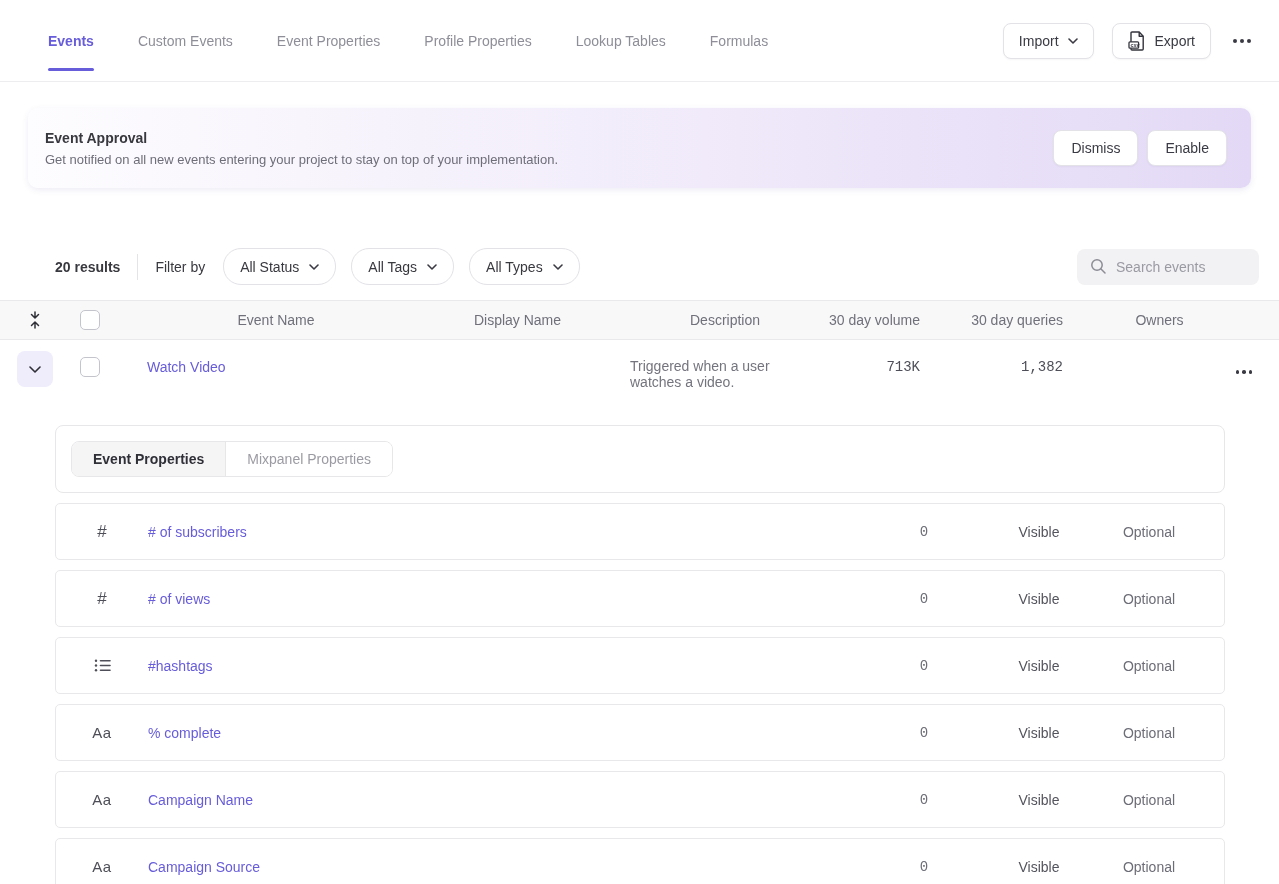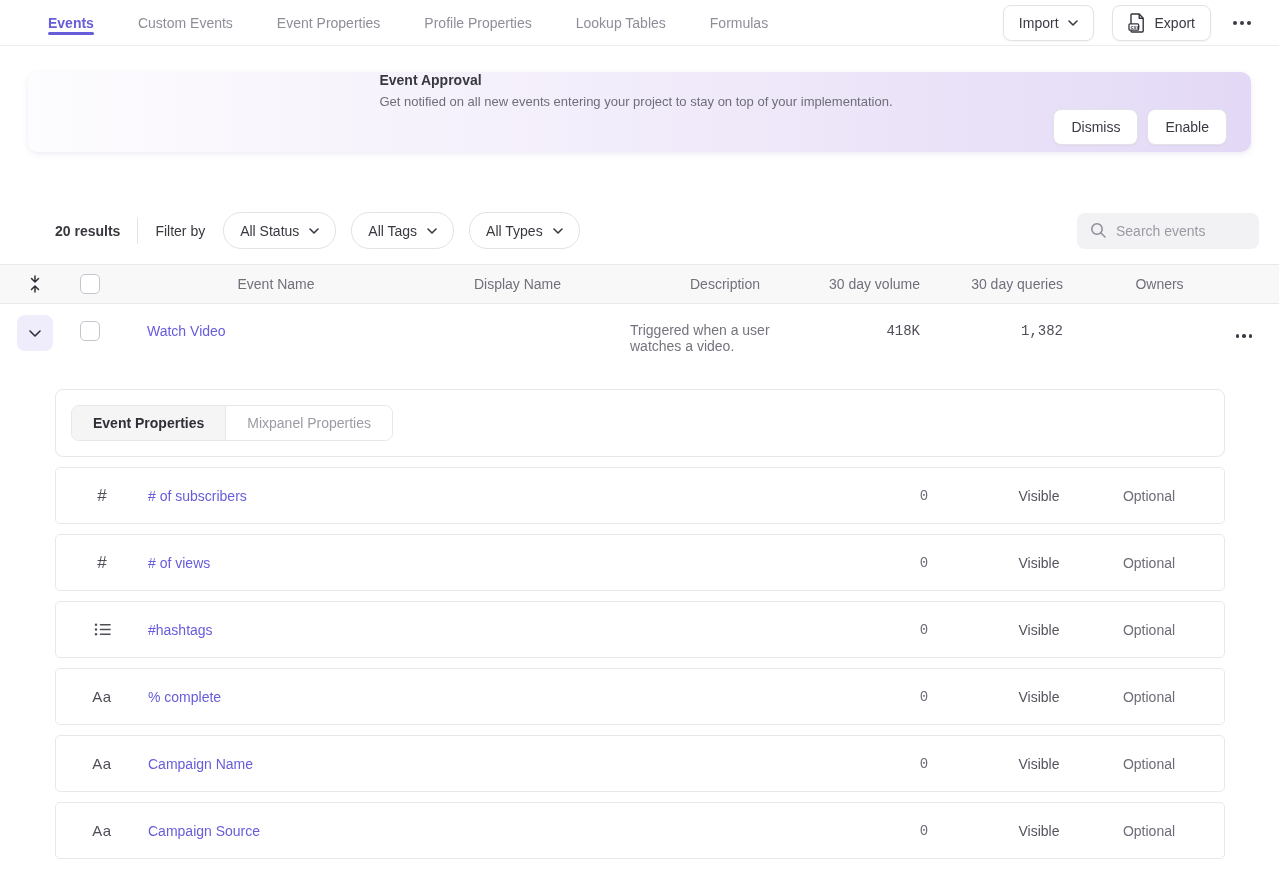--- a/index.html
+++ b/index.html
@@ -3,21 +3,21 @@
 <meta charset="utf-8">
 <style>
   * { margin:0; padding:0; box-sizing:border-box; }
   html,body { background:#fff; }
   .page {
     width:1279px; height:884px; overflow:hidden; background:#fff;
     font-family:"Liberation Sans", sans-serif; color:#3a3a44; position:relative;
   }
   
   .topnav {
-    height:46px; display:flex; 
+    height:82px; display:flex; 
     padding:0 24px 0 48px; border-bottom:1px solid #ededf0;
   }
   .nav-tabs { display:flex; gap:44px; height:100%; }
   .nav-tab {
     display:flex; align-items:center; height:100%; position:relative;
     font-size:14px; color:#8e8e99; cursor:pointer; white-space:nowrap;
   }
   .nav-tab.active { color:#675cda; font-weight:700; }
   .nav-tab.active::after {
     content:""; position:absolute; left:0; right:0; bottom:10px;
@@ -32,21 +32,20 @@
   }
   .dots { display:flex; gap:3px; align-items:center; cursor:pointer; padding:6px 4px; }
   .dots i { width:4px; height:4px; border-radius:50%; background:#3a3a44; }
   .dots.small i { width:3.5px; height:3.5px; }
   
   .banner {
     margin:26px 28px 0; height:80px; border-radius:10px;
     display:flex; align-items:center; padding:0 24px 0 17px;
     background:linear-gradient(90deg,#fdfcfe 0%,#f3eefb 45%,#e3d9f6 100%);
     box-shadow:0 2px 6px rgba(80,60,150,0.10);
-    flex-direction:column;
   }
   .banner-title { font-size:14px; font-weight:700; color:#38383f; }
   .banner-sub { font-size:13px; color:#6e6e79; margin-top:6px; }
   .banner-actions { margin-left:auto; display:flex; gap:9px; }
   .banner .btn { padding:0 17px; }
   
   .filterrow {
     margin-top:60px; height:37px; display:flex; align-items:center;
     padding:0 20px 0 55px;
   }
@@ -246,21 +245,21 @@
             </svg>
         </span>
       </button>
     </div>
     <div class="cb-cell">
         <div class="checkbox"></div>
       </div>
     <div class="event-link">Watch Video</div>
     <div></div>
     <div class="desc">Triggered when a user watches a video.</div>
-    <div class="num">418K</div>
+    <div class="num">713K</div>
     <div class="num">1,382</div>
     <div></div>
     <div class="menu">
         <div class="dots small">
           <i></i>
           <i></i>
           <i></i>
         </div>
       </div>
   </div>

